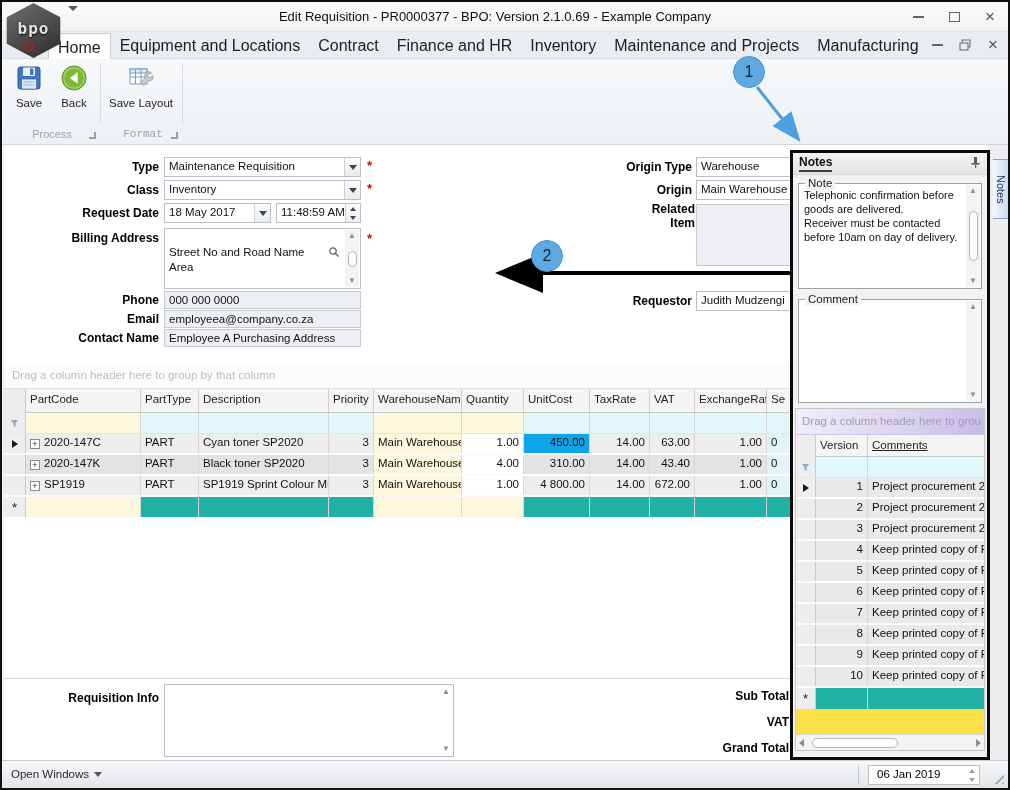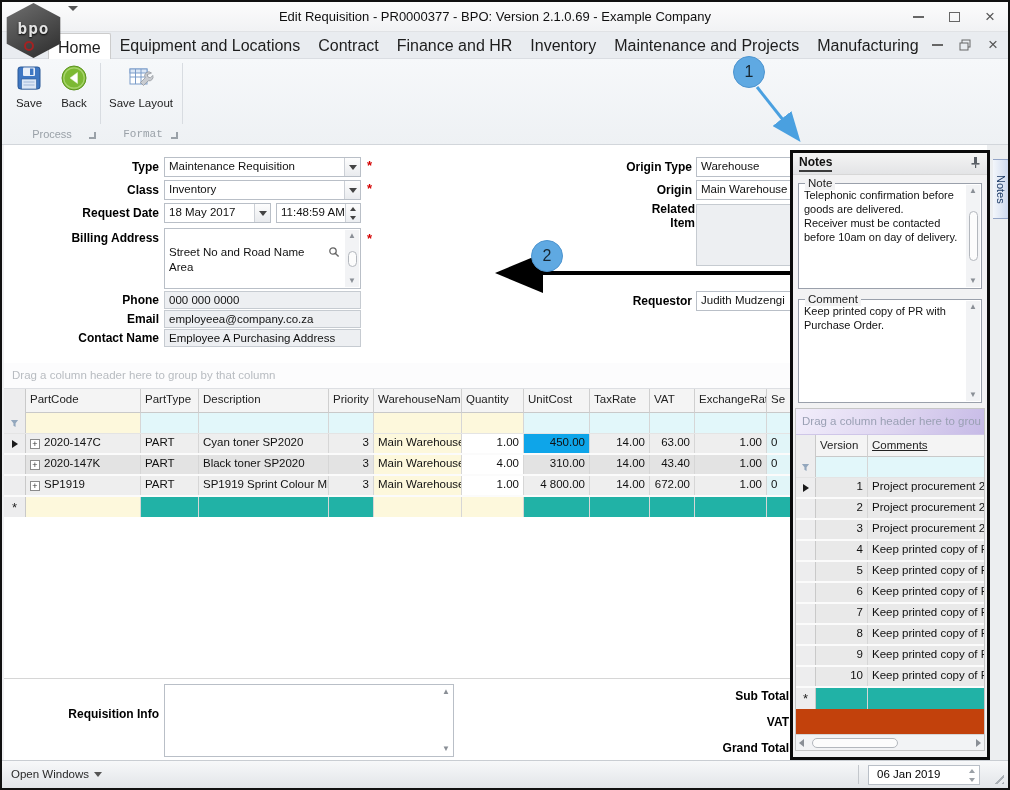--- a/index.html
+++ b/index.html
@@ -99,21 +99,21 @@
                  border:3px solid #0b0b0b; background:#f2f2f3; z-index:40; }
   .np-title { position:absolute; left:0; top:0; right:0; height:22px; padding:0 6px;
               background:linear-gradient(#f4f4f4,#e3e4e6); border-bottom:1px solid #d7d7d7;
               display:flex; align-items:center; justify-content:space-between; }
   .np-title-text { font-size:12px; font-weight:bold; color:#111; border-bottom:2px solid #3c3c3c; padding-bottom:1px;}
   .np-group { position:absolute; left:5px; right:5px; border:1px solid #9aa0ab; background:#fff; }
   .np-legend { position:absolute; top:-8px; left:6px; background:#f2f2f3; padding:0 3px;
                font-size:11.5px; color:#222; line-height:14px; }
   .np-text { position:absolute; left:2px; top:2px; right:17px; bottom:2px; font-size:11px;
              color:#111; line-height:1.28; padding:2px 3px; white-space:pre-line; overflow:hidden;}
-  .np-grid { position:absolute; left:2px; right:2px; top:255px; bottom:6px; background:#c2410c; border:1px solid #c6c6c6; overflow:hidden;}
+  .np-grid { position:absolute; left:2px; right:2px; top:255px; bottom:6px; background:#fde047; border:1px solid #c6c6c6; overflow:hidden;}
   .np-band { height:26px; background:linear-gradient(120deg,#f2eefb 0%,#ddd4f0 55%,#c6bae6 100%);
              font-size:11.5px; color:#9aa0b4; line-height:25px; padding-left:6px;
              border-bottom:1px solid #cfc6e8; overflow:hidden; white-space:nowrap; }
   .hscroll { position:absolute; left:0; right:0; bottom:0; height:16px; background:#f2f3f5; border-top:1px solid #d5d5d5;
              display:flex; align-items:center; justify-content:space-between; padding:0 3px; }
   .hthumb { position:absolute; left:16px; top:3px; width:86px; height:10px;
             border:1px solid #b3b7bd; background:#fcfcfc; border-radius:5px; }
   .tri-l { width:0;height:0;border-top:4px solid transparent;border-bottom:4px solid transparent;border-right:5px solid #8a8f96;}
   .tri-r { width:0;height:0;border-top:4px solid transparent;border-bottom:4px solid transparent;border-left:5px solid #8a8f96;}
   .vtab { position:absolute; left:991px; top:157px; width:17px; height:60px;
@@ -406,21 +406,21 @@
           <div class="gcell" style="width: 62px; background: rgb(253, 248, 220);"></div>
           <div class="gcell" style="width: 66px; background: rgb(33, 178, 166);"></div>
           <div class="gcell" style="width: 60px; background: rgb(33, 178, 166);"></div>
           <div class="gcell" style="width: 45px; background: rgb(33, 178, 166);"></div>
           <div class="gcell" style="width: 72px; background: rgb(33, 178, 166);"></div>
           <div class="gcell" style="width: 29px; background: rgb(33, 178, 166);"></div>
         </div>
     </div>
     <div class="bottom-sep"></div>
 
-    <div class="flabel" style="left:10px;top:546px;width:145px;margin-top:16px;">Requisition Info</div>
+    <div class="flabel" style="left:10px;top:546px;width:145px;">Requisition Info</div>
     <div class="fld" style="left:160px;top:539px;width:290px;height:73px;">
       <span style="position:absolute;right:3px;top:3px;" class="sarrow">▲</span>
       <span style="position:absolute;right:3px;bottom:3px;" class="sarrow">▼</span>
     </div>
     <div class="totals-lbl" style="left:645px;top:544px;">Sub Total</div>
     <div class="totals-lbl" style="left:645px;top:570px;">VAT</div>
     <div class="totals-lbl" style="left:645px;top:596px;">Grand Total</div>
   </div>
 
   <div class="notes-panel">
@@ -439,21 +439,20 @@
       <div class="np-text">Telephonic confirmation before goods are delivered.
 Receiver must be contacted before 10am on day of delivery.</div>
       <span class="vscroll">
         <span class="sarrow">▲</span>
         <span class="vthumb" style="height:50px;"></span>
         <span class="sarrow">▼</span>
       </span>
     </div>
     <div class="np-group" style="top:146px;height:104px;">
       <span class="np-legend">Comment</span>
-      <div class="np-text">Keep printed copy of PR with Purchase Order.</div>
       <span class="vscroll">
         <span class="sarrow">▲</span>
         <span></span>
         <span class="sarrow">▼</span>
       </span>
     </div>
     <div class="np-grid">
       <div class="np-band">Drag a column header here to grou</div>
       <div class="grow ghead" style="height:22px;" id="ng-header">
           <div class="gind" style="width: 20px;"></div>

